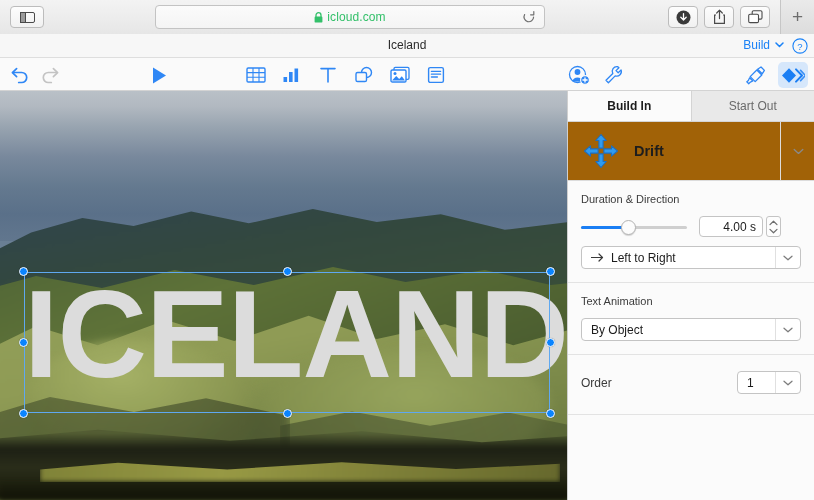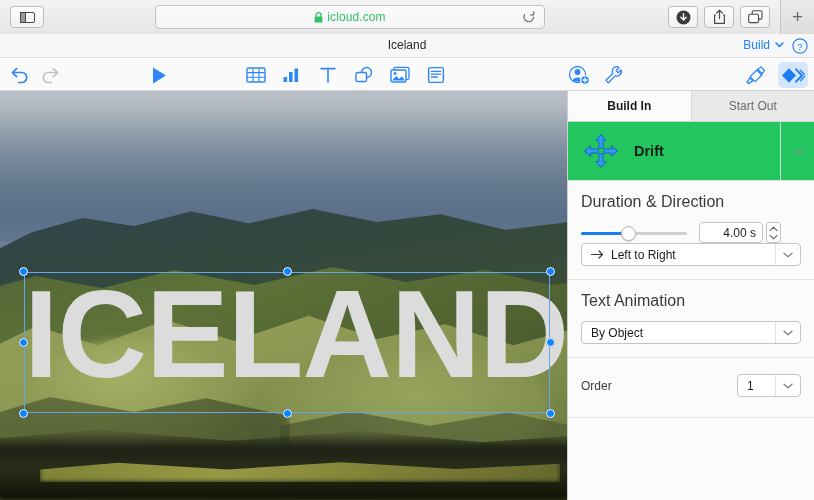--- a/index.html
+++ b/index.html
@@ -205,32 +205,32 @@
               border-bottom: 1px solid #d4d4d4; }
   .seg-tab {
     flex: 1; display: flex; align-items: center; justify-content: center;
     font-size: 12px; color: #3a3a3a; background: #e9e9e9;
   }
   .seg-tab.active { background: #fbfbfb; color: #1c1c1c; font-weight: 600; }
   .seg-tab.inactive { color: #6a6a6a; border-left: 1px solid #d4d4d4; }
 
   .effect-row {
     position: relative; height: 59px; display: flex; align-items: center;
-    padding-left: 13px; border-bottom: 1px solid #dcdcdc; background: #22c55e;
+    padding-left: 13px; border-bottom: 1px solid #dcdcdc; background: #a16207;
   }
   .effect-name { font-size: 14.5px; font-weight: 700; color: #1d1d1d;
                  margin-left: 13px; }
   .effect-chevron {
     position: absolute; right: 10px; top: 0; bottom: 0;
     display: flex; align-items: center; padding-left: 12px;
     border-left: 1px solid #dcdcdc;
   }
 
   .section { padding: 12px 13px 13px 13px; border-bottom: 1px solid #e3e3e3; }
-  .sec-label { font-size: 16px; color: #3b3b3b; margin-bottom: 11px; }
+  .sec-label { font-size: 11px; color: #3b3b3b; margin-bottom: 11px; }
   .row { display: flex; align-items: center; }
 
   .slider { position: relative; width: 106px; height: 18px; margin-right: 12px; }
   .slider-track {
     position: absolute; top: 8px; left: 0; width: 106px; height: 3px;
     background: #cfcfcf; border-radius: 2px;
   }
   .slider-fill {
     position: absolute; top: 8px; left: 0; width: 46px; height: 3px;
     background: #1a7ef4; border-radius: 2px;
@@ -486,21 +486,21 @@
       <span class="effect-chevron">
         <svg width="11" height="7" viewBox="0 0 11 7">
           <path d="M1.2 1.4L5.5 5.4l4.3-4" fill="none" stroke="#8a8a8a" stroke-width="1.3" stroke-linecap="round" stroke-linejoin="round"></path>
         </svg>
       </span>
     </div>
 
     <div class="section">
       <div class="sec-label">Duration &amp; Direction</div>
 
-      <div class="row" style="text-align:right;">
+      <div class="row" style="margin-bottom:9px;text-align:right;">
         <div class="slider">
           <div class="slider-track"></div>
           <div class="slider-fill"></div>
           <div class="slider-knob"></div>
         </div>
         <div class="num-field">4.00 s</div>
         <div class="stepper">
           <svg width="9" height="6" viewBox="0 0 9 6">
             <path d="M1 4.6L4.5 1.2 8 4.6" fill="none" stroke="#6c6c6c" stroke-width="1.2" stroke-linecap="round" stroke-linejoin="round"></path>
           </svg>

